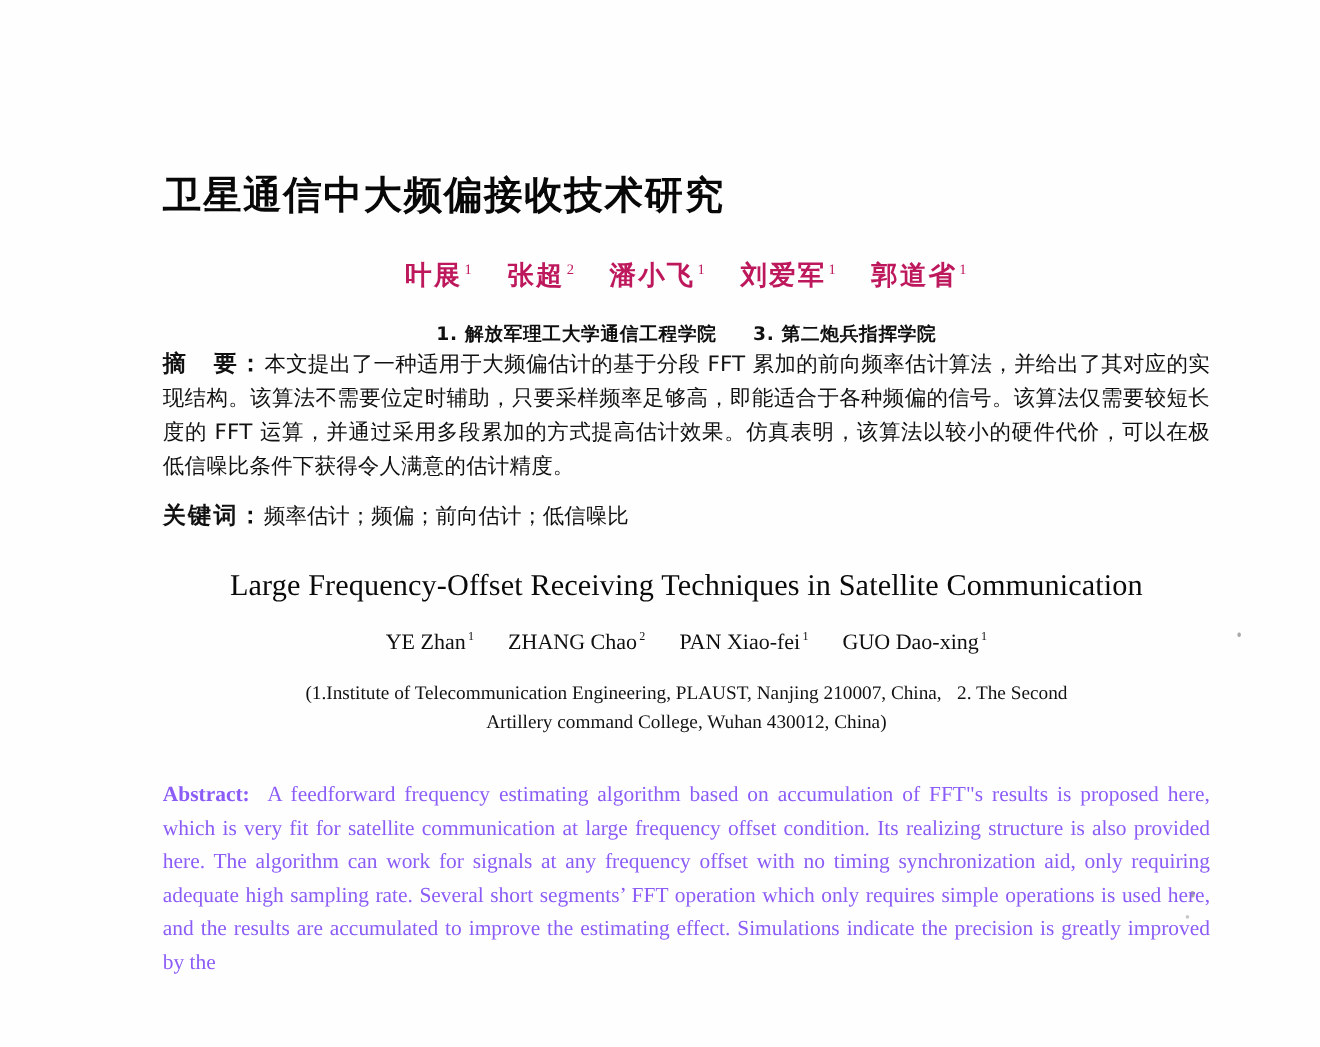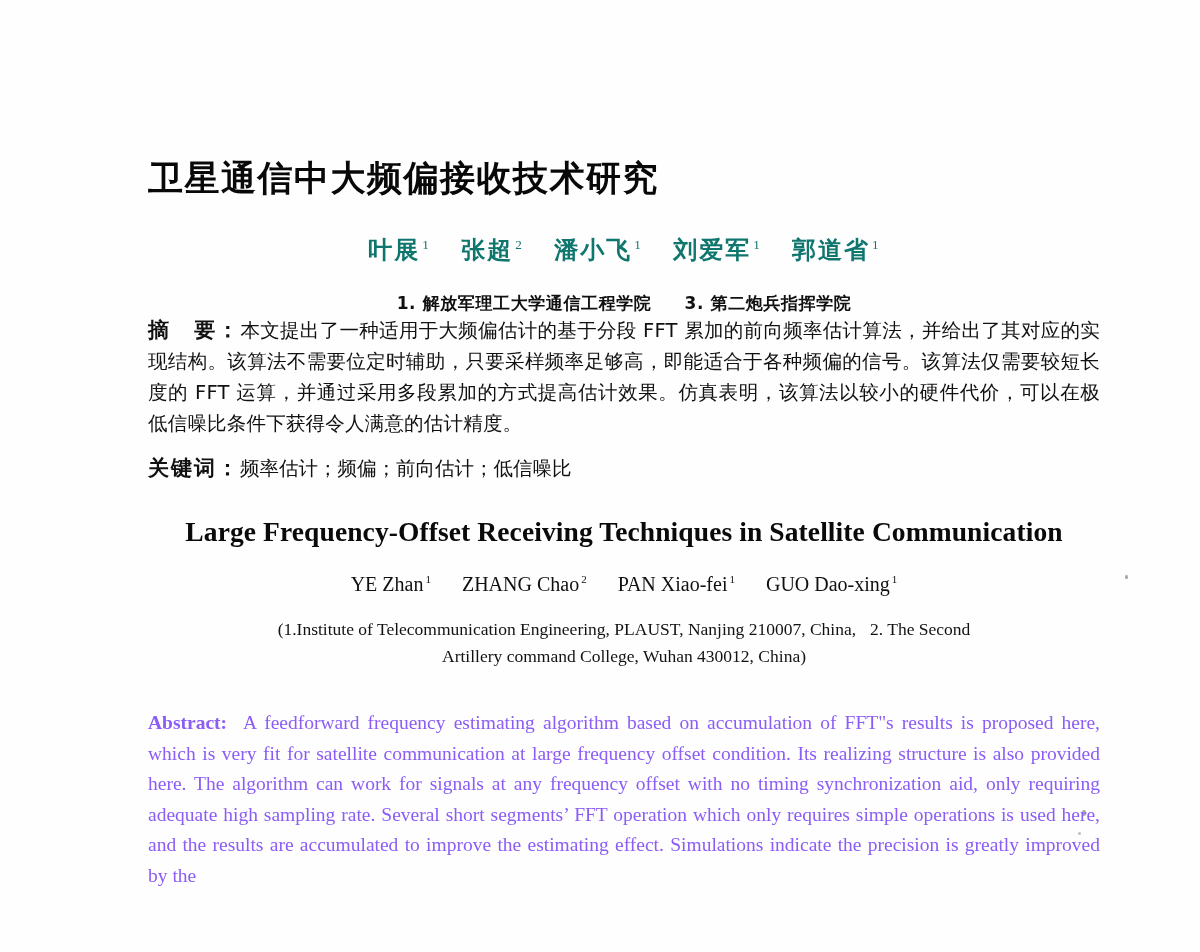--- a/index.html
+++ b/index.html
@@ -57,21 +57,21 @@
     line-height: 1.15;
   }
 
   
   .cjk-authors {
     margin-top: 36px;
     text-align: center;
     font-family: "DejaVu Sans", "Liberation Sans", sans-serif;
     font-weight: bold;
     font-size: 24px;
-    color: #0f766e;
+    color: #be185d;
     letter-spacing: 1px;
   }
   .cjk-authors .au {
     display: inline-block;
     margin: 0 11px;
     white-space: nowrap;
   }
   .cjk-authors .au .nm { letter-spacing: 2px; }
   sup {
     font-size: 0.55em;
@@ -115,21 +115,21 @@
     font-size: 19.5px;
     line-height: 30px;
     color: #111111;
   }
 
   
   .en-title {
     margin-top: 30px;
     text-align: center;
     font-family: "Liberation Serif", "DejaVu Serif", serif;
-    font-weight: bold;
+    font-weight: normal;
     font-size: 27.5px;
     line-height: 36px;
     color: #0a0a0a;
     letter-spacing: .1px;
     padding: 0 36px;
   }
 
   
   .en-authors {
     text-align: center;

